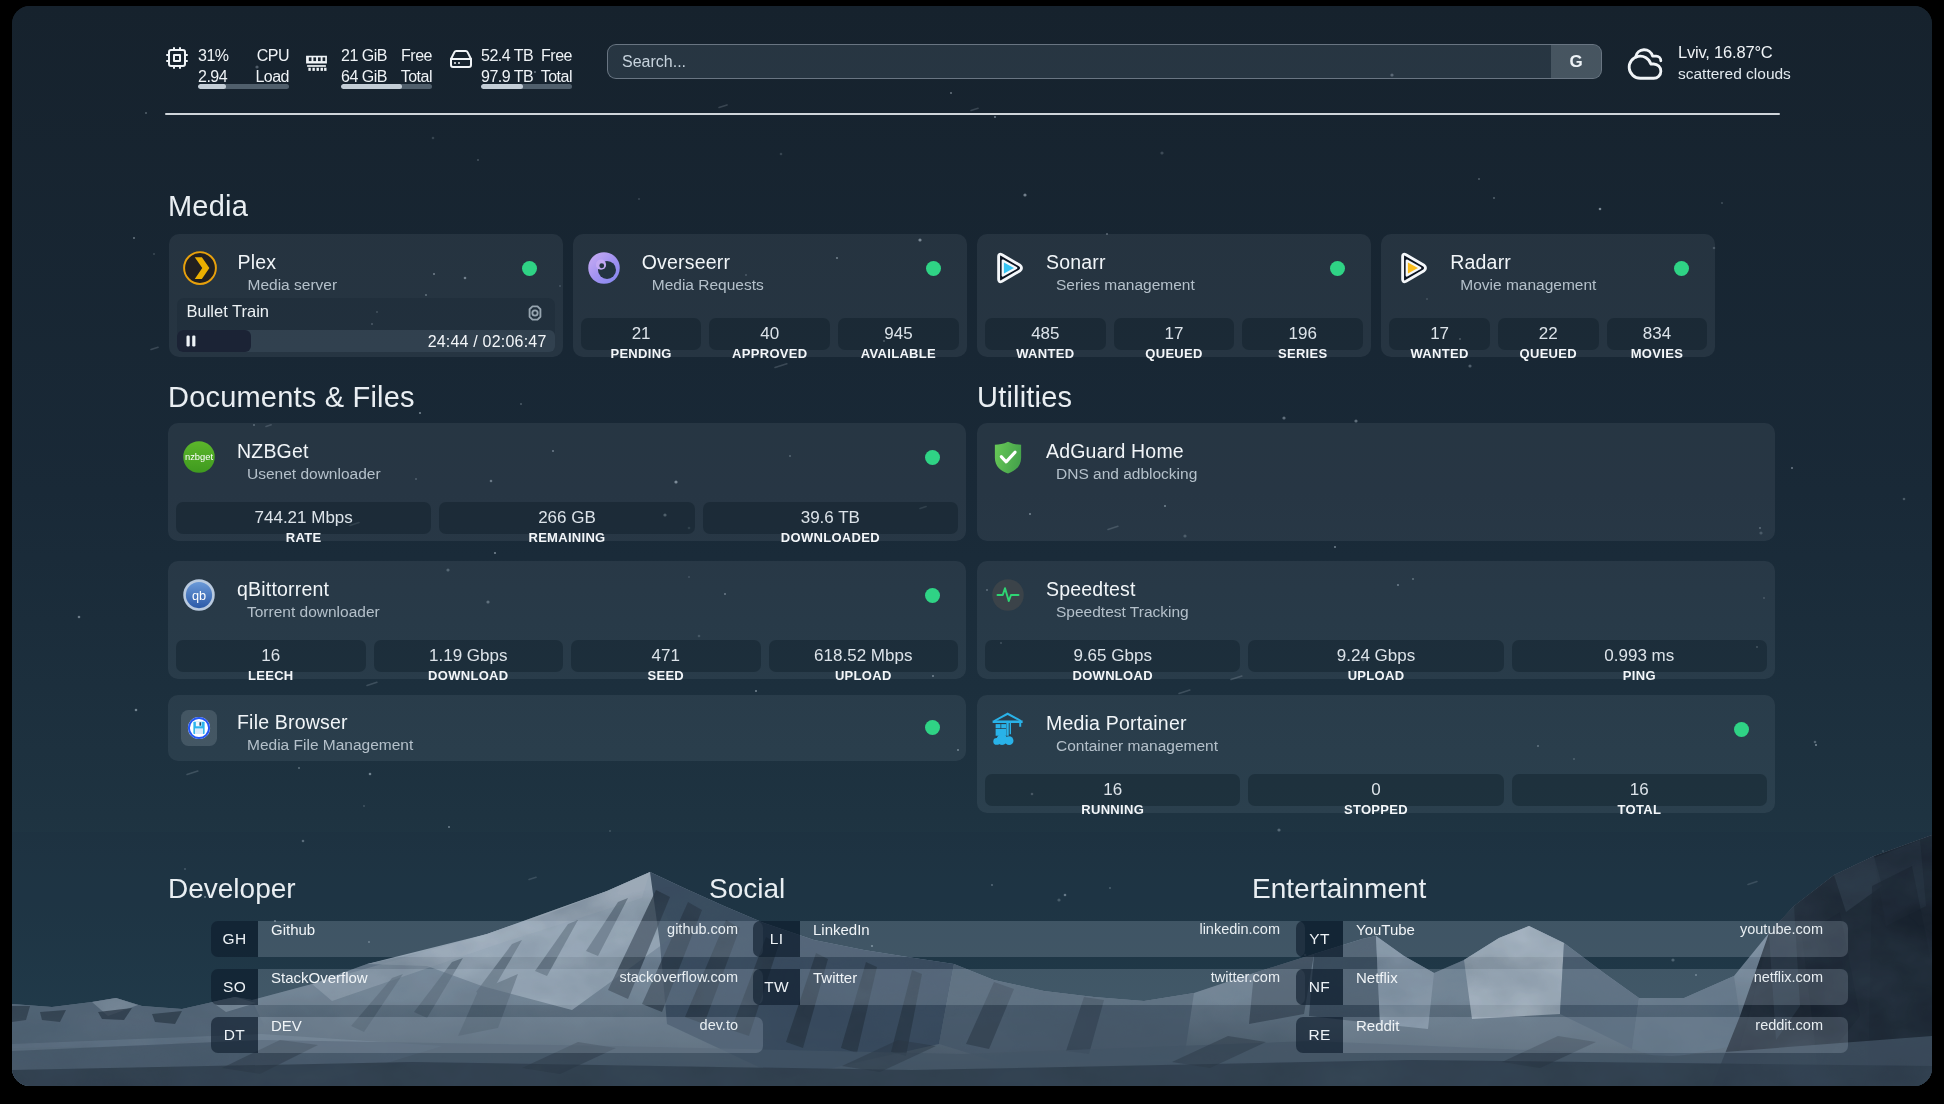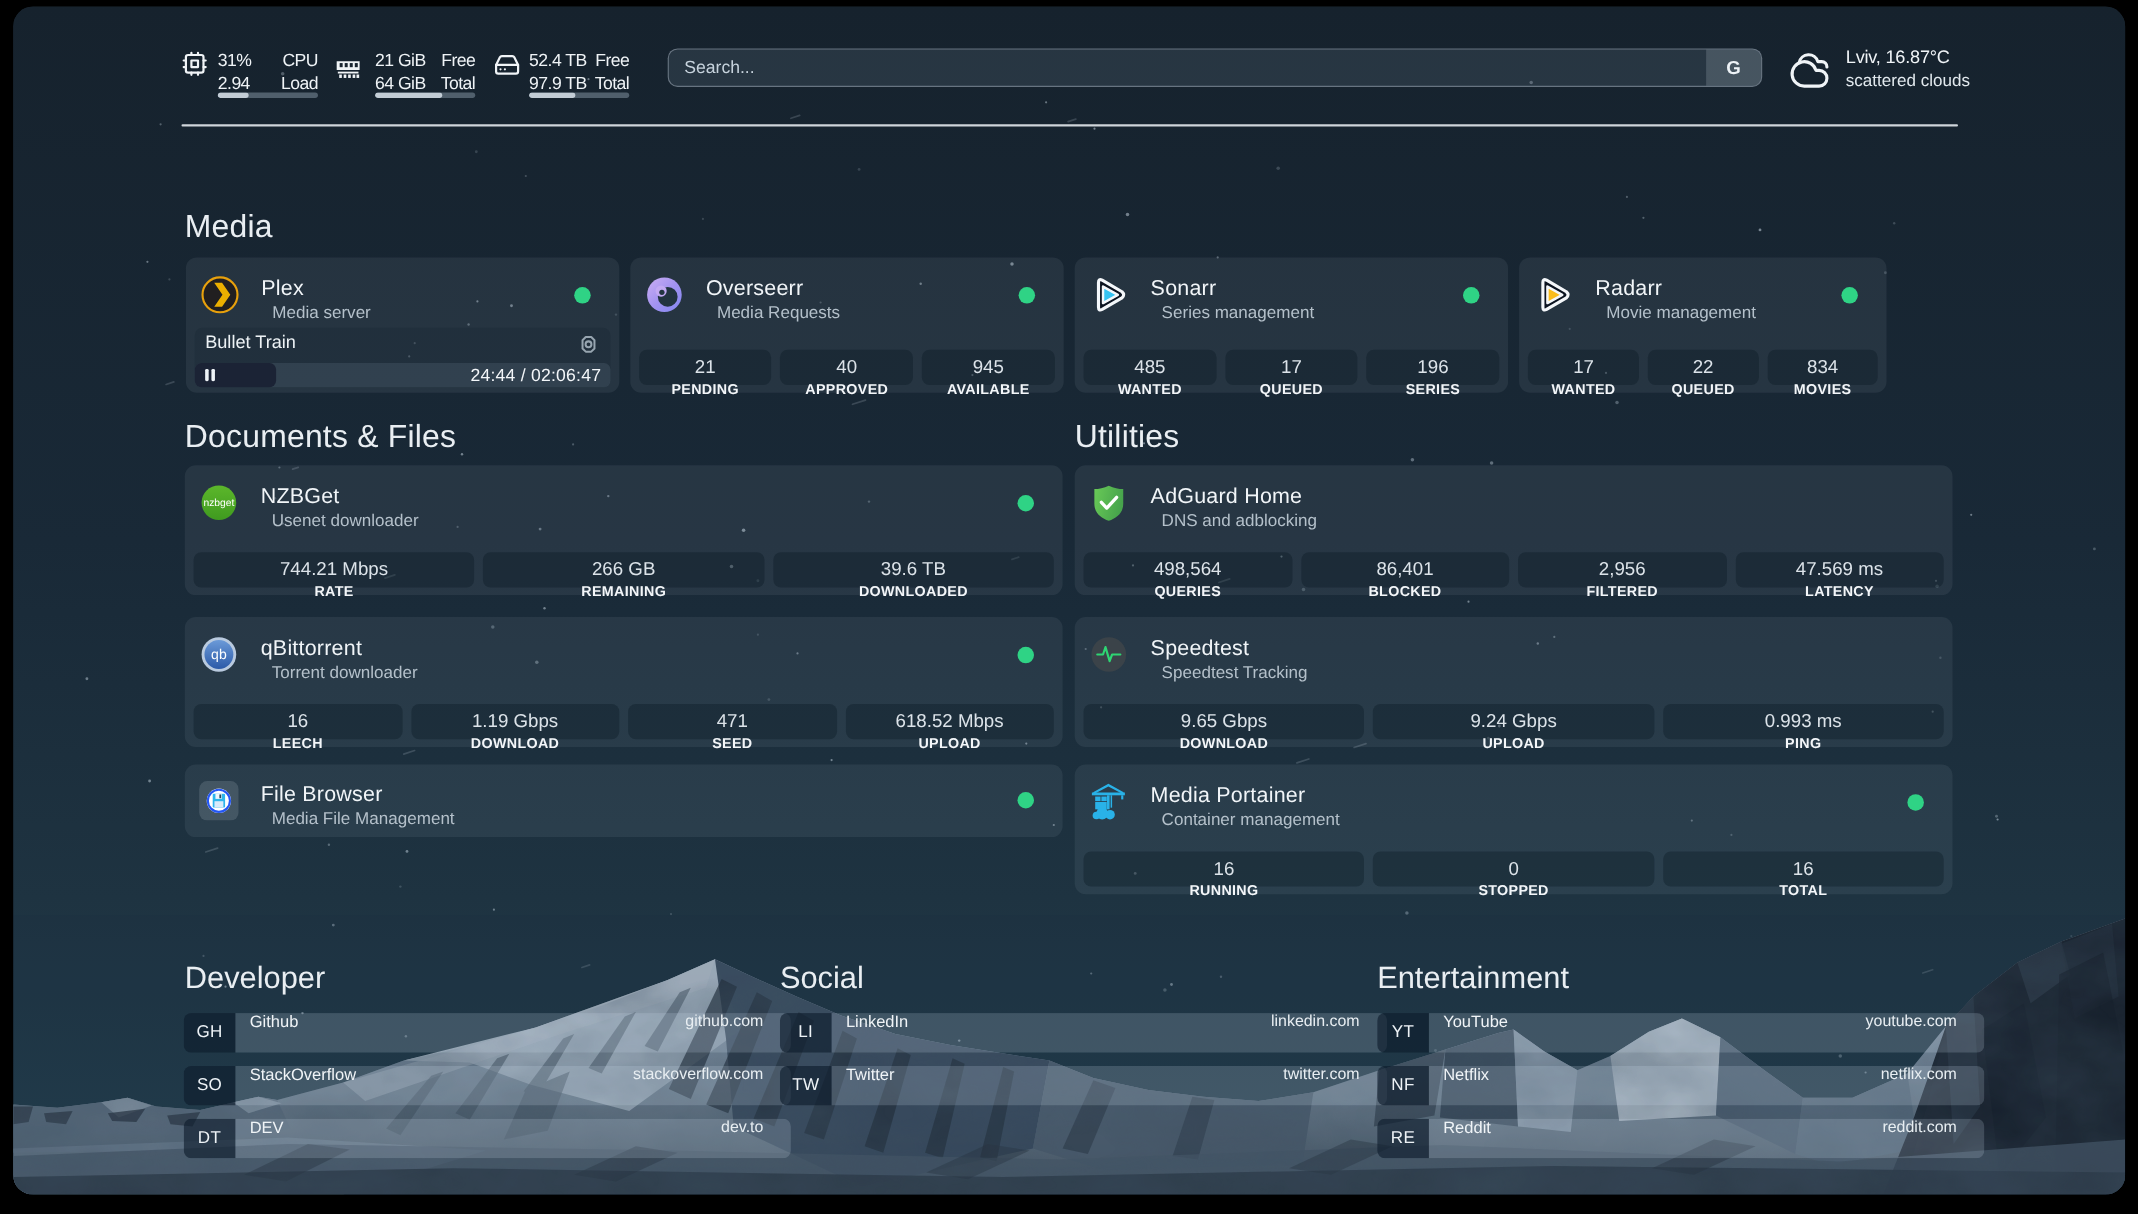--- a/index.html
+++ b/index.html
@@ -34,21 +34,21 @@
 .slab { font-size:13px; line-height:17px; font-weight:700; color:#f3f6f9; letter-spacing:0.3px; }
 
 #npanel { position:absolute; left:8px; right:8px; top:64px; bottom:5px; background:rgba(13,28,40,0.18); border-radius:7px;text-align:center; }
 #ntitle { position:absolute; left:10px; top:4px; font-size:16.5px; color:#edf2f5; font-weight:500; }
 #ncam { position:absolute; right:10px; top:5px; }
 #ptrack { position:absolute; left:0; right:0; bottom:0; height:22px; border-radius:6px; background:rgba(148,170,188,0.14); }
 #pfill { position:absolute; left:0; top:0; width:74px; height:22px; border-radius:6px; background:#1b2335; }
 #ptime { position:absolute; right:8px; top:2.5px; font-size:16px; font-weight:400; color:#f3f6f9; letter-spacing:0.2px; }
 
 .bmh { position:absolute; font-size:28px; line-height:33px; font-weight:500; color:#e9eef2; }
-.brow { position:absolute; width:552px; height:36px; display:flex; border-radius:7px; overflow:hidden; }
+.brow { position:absolute; width:552px; height:36px; display:flex; border-radius:7px; overflow:hidden;margin-left:44px; }
 .babbr { width:47px; flex:0 0 47px; background:rgba(13,27,44,0.62); color:#edf2f6; font-size:15.5px; display:flex; align-items:center; justify-content:center; letter-spacing:0.3px; }
 .bbody { flex:1; background:rgba(205,225,240,0.19); display:flex; align-items:flex-start; padding:0 25px 0 13px; }
 .bname { font-size:15px; color:#f0f4f7; }
 .bdom { margin-left:auto; font-size:14.5px; color:#e8eef2; }
 </style>
 </head>
 <body>
 <div id="page">
 <svg id="bg" viewBox="0 0 1920 1080" preserveAspectRatio="none">
   <defs>
@@ -583,38 +583,20 @@
             </clipPath>
   </defs>
           <path d="M24 3.5 C30 6.5 36 7.5 41.5 7.5 V25 C41.5 36.5 33.5 42.8 24 46 C14.5 42.8 6.5 36.5 6.5 25 V7.5 C12 7.5 18 6.5 24 3.5 Z" fill="url(#agg)"></path>
           <path d="M15 23.5 L21.5 30.5 L33.5 17.5" fill="none" stroke="#fff" stroke-width="4" stroke-linecap="round" stroke-linejoin="round"></path>
         </svg>
     <div class="ctxt">
           <div class="ctitle">AdGuard Home</div>
           <div class="csub">DNS and adblocking</div>
         </div>
   </div>
-  <div class="stats">
-    <div class="stat">
-          <div class="snum">498,564</div>
-          <div class="slab">QUERIES</div>
-        </div>
-    <div class="stat">
-          <div class="snum">86,401</div>
-          <div class="slab">BLOCKED</div>
-        </div>
-    <div class="stat">
-          <div class="snum">2,956</div>
-          <div class="slab">FILTERED</div>
-        </div>
-    <div class="stat">
-          <div class="snum">47.569 ms</div>
-          <div class="slab">LATENCY</div>
-        </div>
-  </div>
 </div>
 <div class="card" style="left:965px;top:555px;width:798px;height:118px">
   <div class="chead">
     <svg class="cicon" viewBox="0 0 48 48">
           <circle cx="24" cy="24" r="21" fill="#3b4349"></circle>
           <path d="M10 24 H17 L20 15 L25 32 L28 24 H38" fill="none" stroke="#2ed573" stroke-width="2.6" stroke-linecap="round" stroke-linejoin="round"></path>
         </svg>
     <div class="ctxt">
           <div class="ctitle">Speedtest</div>
           <div class="csub">Speedtest Tracking</div>

